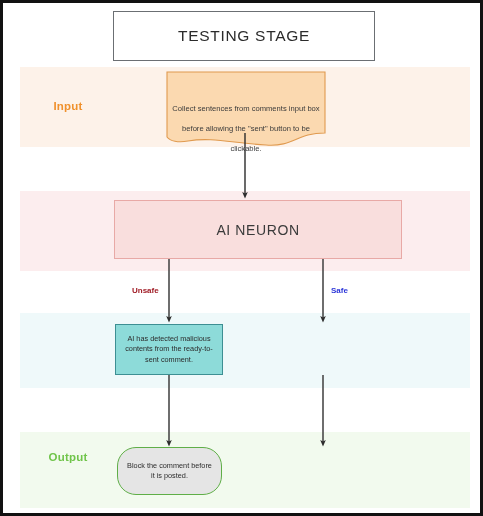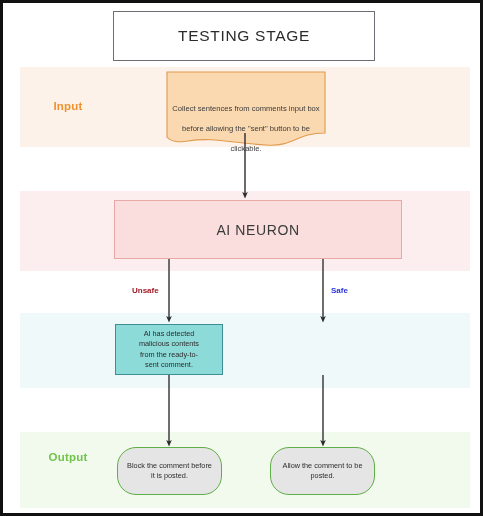--- a/index.html
+++ b/index.html
@@ -117,21 +117,21 @@
     position: absolute;
     top: 321px;
     width: 108px;
     height: 51px;
     background: #8ddbd9;
     border: 1px solid #3d8f93;
     box-sizing: border-box;
     display: flex;
     align-items: center;
     justify-content: center;
-    padding: 0 20px;
+    padding: 0 4px;
   }
   .detect-left  { left: 112px; }
   .detect-right { left: 266px; }
   .detect-text {
     text-align: center;
     font-size: 7.3px;
     line-height: 10.5px;
     color: #2c2c2c;
   }
 
@@ -200,23 +200,20 @@
   <div class="branch-label label-unsafe">Unsafe</div>
   <div class="branch-label label-safe">Safe</div>
 
   <div class="detect-box detect-left">
     <span class="detect-text">AI has detected malicious contents from the ready-to-sent comment.</span>
   </div>
 
   <div class="output-box output-left">
     <span class="output-text">Block the comment before it is posted.</span>
   </div>
-  <div class="output-box output-right">
-    <span class="output-text">Allow the comment to be posted.</span>
-  </div>
 
   <svg class="connectors">
     <defs>
       <marker id="arrowhead" markerWidth="7" markerHeight="7" refX="3" refY="3.2" orient="auto" markerUnits="userSpaceOnUse">
         <path d="M0,0.4 L6.4,3.2 L0,6 L1.5,3.2 Z" fill="#2b2b2b"></path>
       </marker>
     </defs>
 
     <line x1="242" y1="130" x2="242" y2="192" stroke="#2b2b2b" stroke-width="1.4" marker-end="url(#arrowhead)"></line>
 

